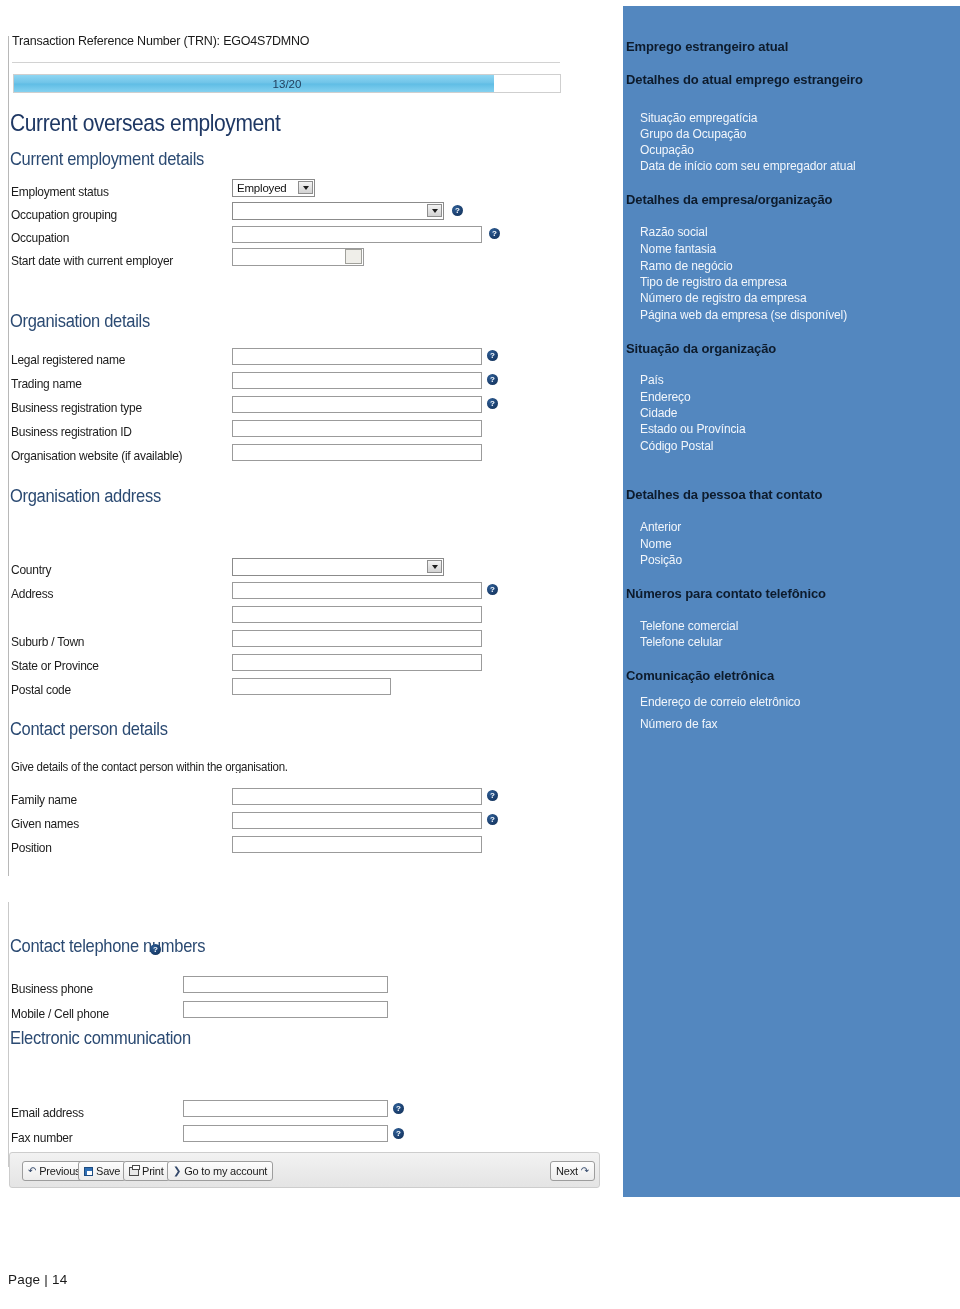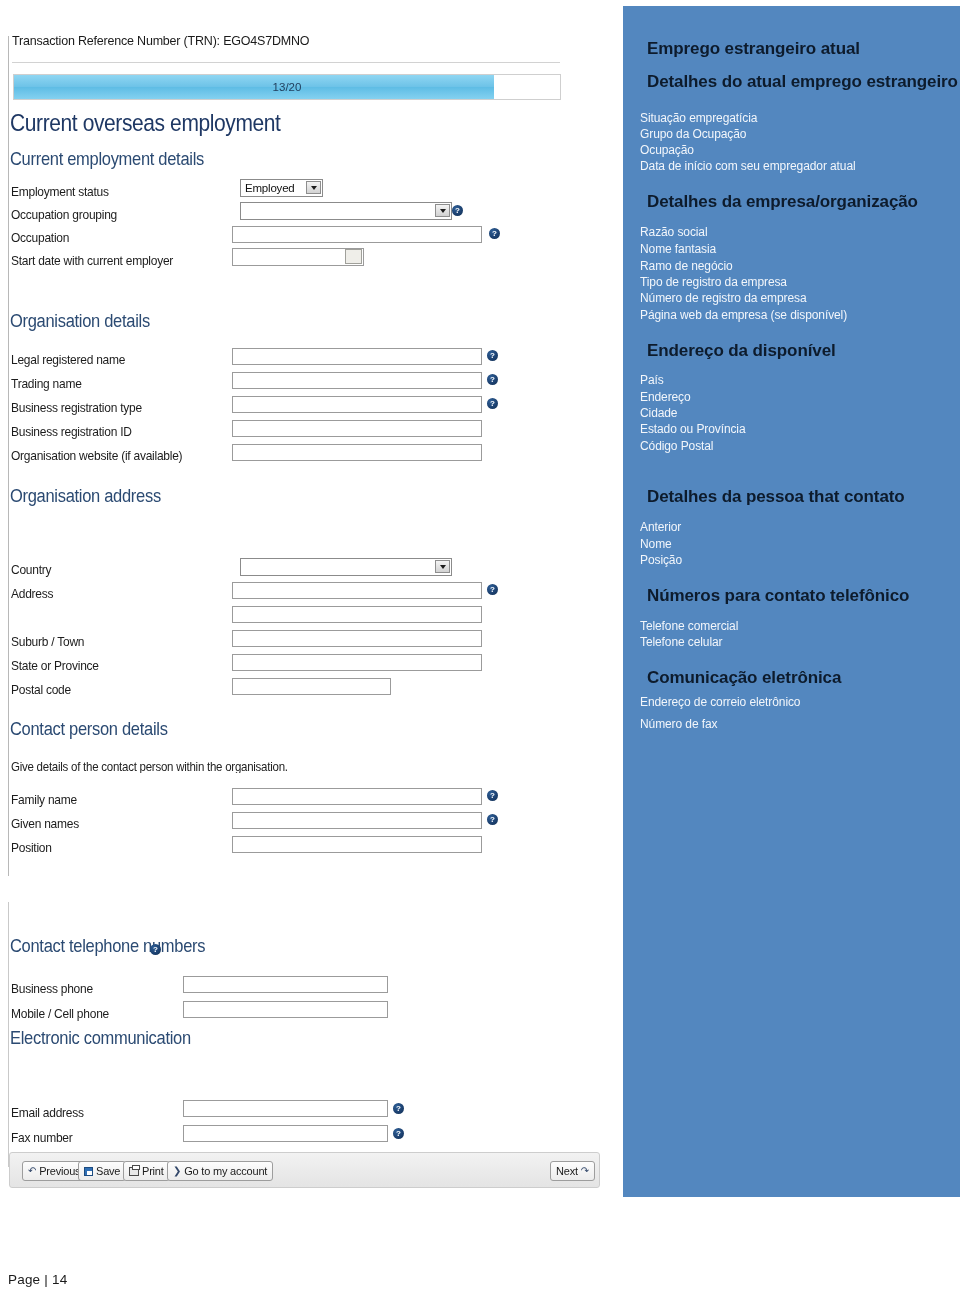--- a/index.html
+++ b/index.html
@@ -54,21 +54,21 @@
   .trn-hairline {
     position: absolute;
     left: 12px; top: 40px;
     width: 548px; height: 1px;
     background: #d2d2d2;
   }
 
   .progress-wrap {
     position: absolute;
     left: 13px; top: 52px;
-    width: 548px; height: 26px;
+    width: 548px; height: 19px;
     border: 1px solid #cfcfcf;
     background: #ffffff;
   }
   .progress-fill {
     position: absolute;
     left: 0; top: 0;
     width: 88%; height: 100%;
     background: linear-gradient(180deg, #8fd6f2 0%, #6ec3e8 48%, #5fbde5 52%, #84d1f0 100%);
   }
   .progress-label {
@@ -125,21 +125,20 @@
   .ctl {
     position: absolute;
     background: #ffffff;
     border: 1px solid #9b9b9b;
     height: 17px;
   }
   .ctl.sel {
     border: 1px solid #8b8b8b;
     display: flex;
     align-items: center;
-    margin-left: 8px;
   }
   .sel-text {
     font-size: 11.5px;
     color: #111;
     padding-left: 4px;
     letter-spacing: -0.2px;
   }
   .sel-arrow {
     position: absolute;
     right: 1px; top: 1px;
@@ -237,22 +236,22 @@
   
   #blue-panel {
     position: absolute;
     left: 623px; top: 6px;
     width: 337px;
     height: 1191px;
     background: #5387bf;
   }
   .bp-h {
     position: absolute;
-    left: 24px;
-    font-size: 17px;
+    left: 3px;
+    font-size: 13px;
     font-weight: bold;
     color: #0d1b2c;
     letter-spacing: -0.1px;
     white-space: nowrap;
   }
   .bp-t {
     position: absolute;
     left: 17px;
     font-size: 12px;
     color: #f2f6fb;
@@ -450,21 +449,21 @@
   <div class="bp-t" style="top:153px">Data de início com seu empregador atual</div>
 
   <div class="bp-h" style="top:186px">Detalhes da empresa/organização</div>
   <div class="bp-t" style="top:219px">Razão social</div>
   <div class="bp-t" style="top:236px">Nome fantasia</div>
   <div class="bp-t" style="top:253px">Ramo de negócio</div>
   <div class="bp-t" style="top:269px">Tipo de registro da empresa</div>
   <div class="bp-t" style="top:285px">Número de registro da empresa</div>
   <div class="bp-t" style="top:302px">Página web da empresa (se disponível)</div>
 
-  <div class="bp-h" style="top:335px">Endereço da disponível</div>
+  <div class="bp-h" style="top:335px">Situação da organização</div>
   <div class="bp-t" style="top:367px">País</div>
   <div class="bp-t" style="top:384px">Endereço</div>
   <div class="bp-t" style="top:400px">Cidade</div>
   <div class="bp-t" style="top:416px">Estado ou Província</div>
   <div class="bp-t" style="top:433px">Código Postal</div>
 
   <div class="bp-h" style="top:481px">Detalhes da pessoa that contato</div>
   <div class="bp-t" style="top:514px">Anterior</div>
   <div class="bp-t" style="top:531px">Nome</div>
   <div class="bp-t" style="top:547px">Posição</div>

